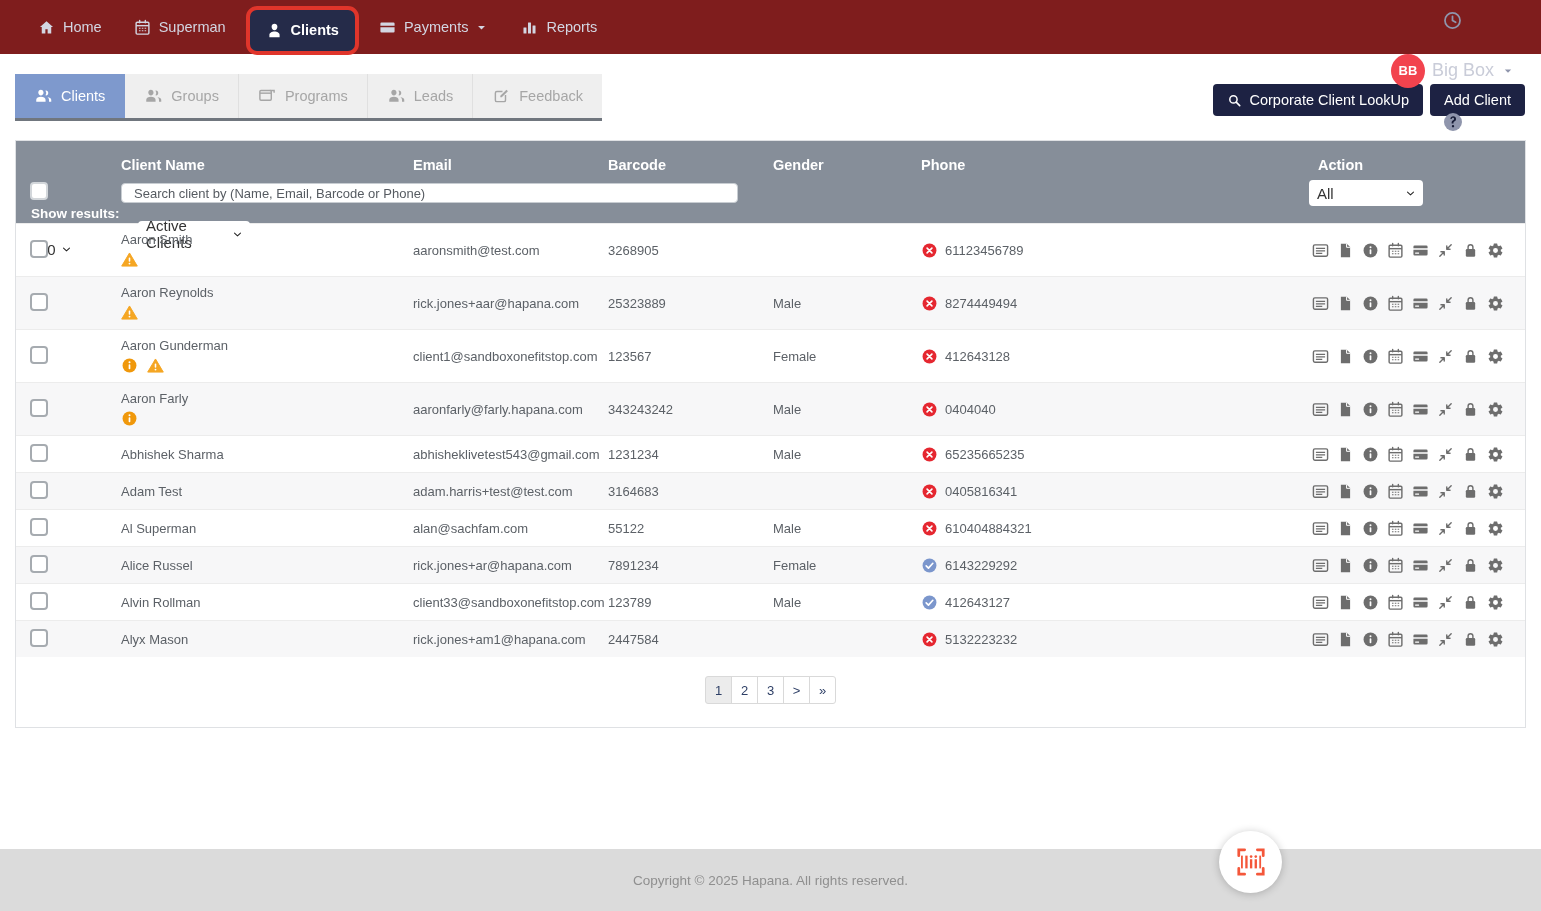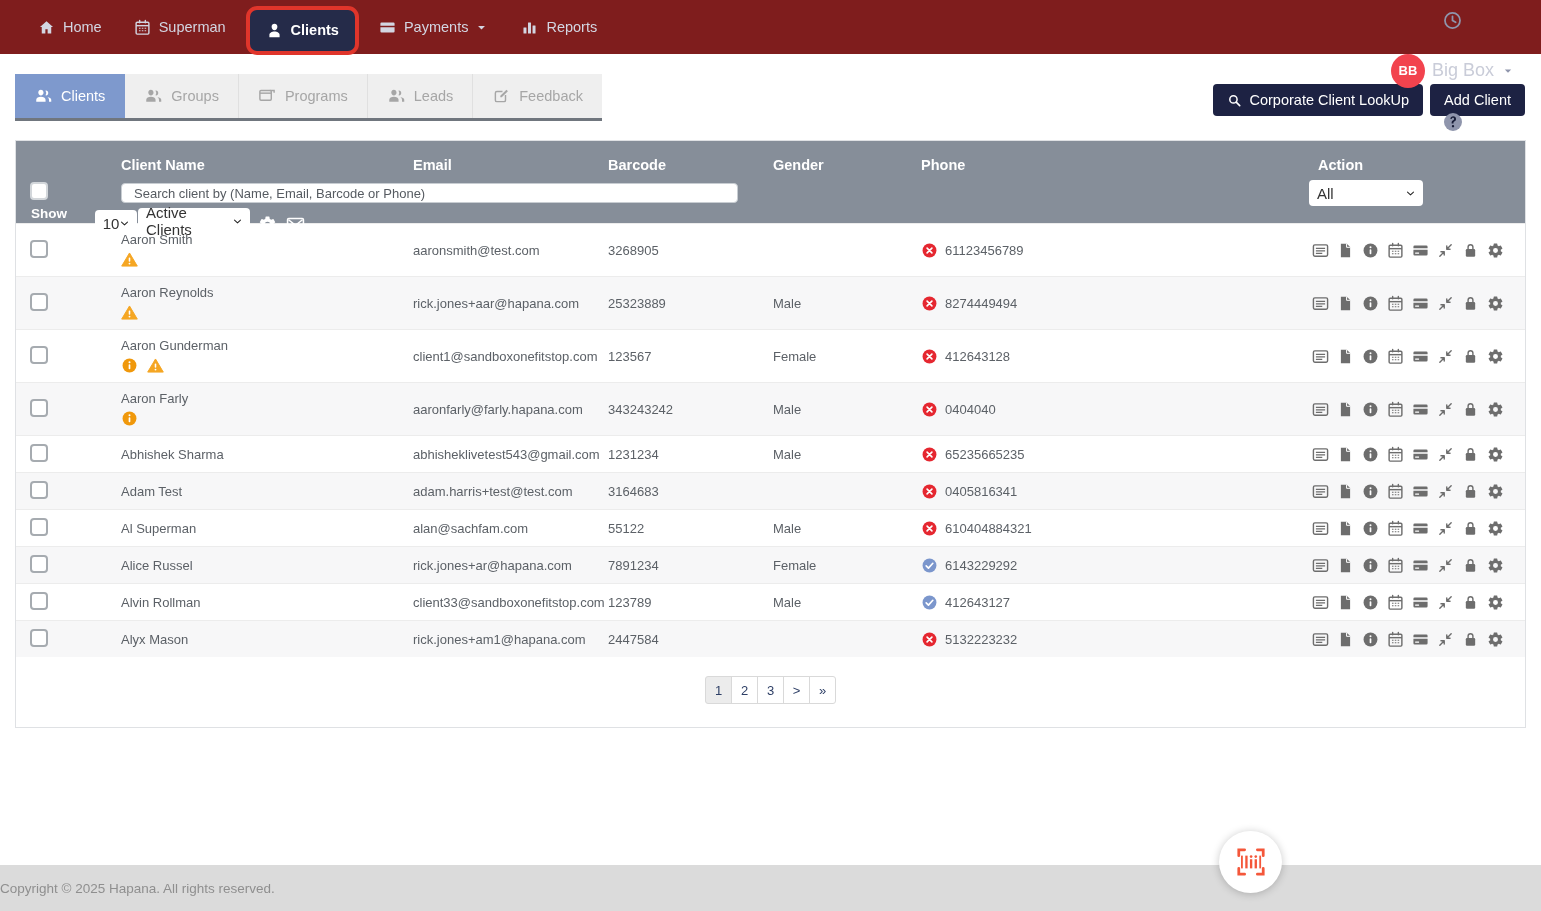--- a/index.html
+++ b/index.html
@@ -85,21 +85,21 @@
     font-size:13px; font-family:inherit; color:#333; outline:none;
   }
   .search-input::placeholder { color:#565b61; }
   .fselect {
     height:26px; background:#fff; border-radius:4px; cursor:pointer;
     display:flex; align-items:center; justify-content:space-between;
     padding:0 7px 0 8px; font-size:15px; color:#333;
   }
   .fselect .icon { width:11px; height:11px; color:#222; }
   .sel-gender { width:114px; margin-left:8px; }
-  .ctrl-phone { display:flex; align-items:flex-end; gap:15px; padding-left:15px; }
+  .ctrl-phone { display:flex; align-items:flex-start; gap:15px; padding-left:15px;flex-direction:column; }
   .ctrl-phone .ctl-label { color:#fff; font-weight:bold; font-size:13.5px; }
   .sel-results { width:48px; }
   .ctrl-action { display:flex; align-items:flex-end; gap:8px; padding-left:17px; }
   .sel-action { width:112px; }
   .hico { width:19px; height:19px; color:#fff; cursor:pointer; }
 
   
   .trow {
     border-top:1px solid #ececec; align-items:center;
     font-size:13px; color:#5c6167; min-height:37px; background:#fff;
@@ -131,22 +131,22 @@
     border:1px solid #d9d9d9; margin-left:-1px; background:#fff;
     display:flex; align-items:center; justify-content:center;
     font-size:13px; color:#2e3f66; cursor:pointer;
   }
   .page:first-child { border-radius:3px 0 0 3px; margin-left:0; }
   .page:last-child { border-radius:0 3px 3px 0; }
   .page.active { background:#ececec; }
 
   
   .footer {
-    margin-top:auto; height:46px; background:#dbdbdb;
-    display:flex; align-items:center; 
+    margin-top:auto; height:62px; background:#dbdbdb;
+    display:flex; align-items:center; justify-content:center;
     color:#8f8f8f; font-size:13.5px; flex-shrink:0;
   }
 
   
   .scanbtn {
     position:absolute; left:1219px; top:831px;
     width:63px; height:62px; border-radius:50%;
     background:#fff; box-shadow:0 1px 8px rgba(0,0,0,.22);
     display:flex; align-items:center; justify-content:center;
     color:#f4573a; cursor:pointer; z-index:30;

